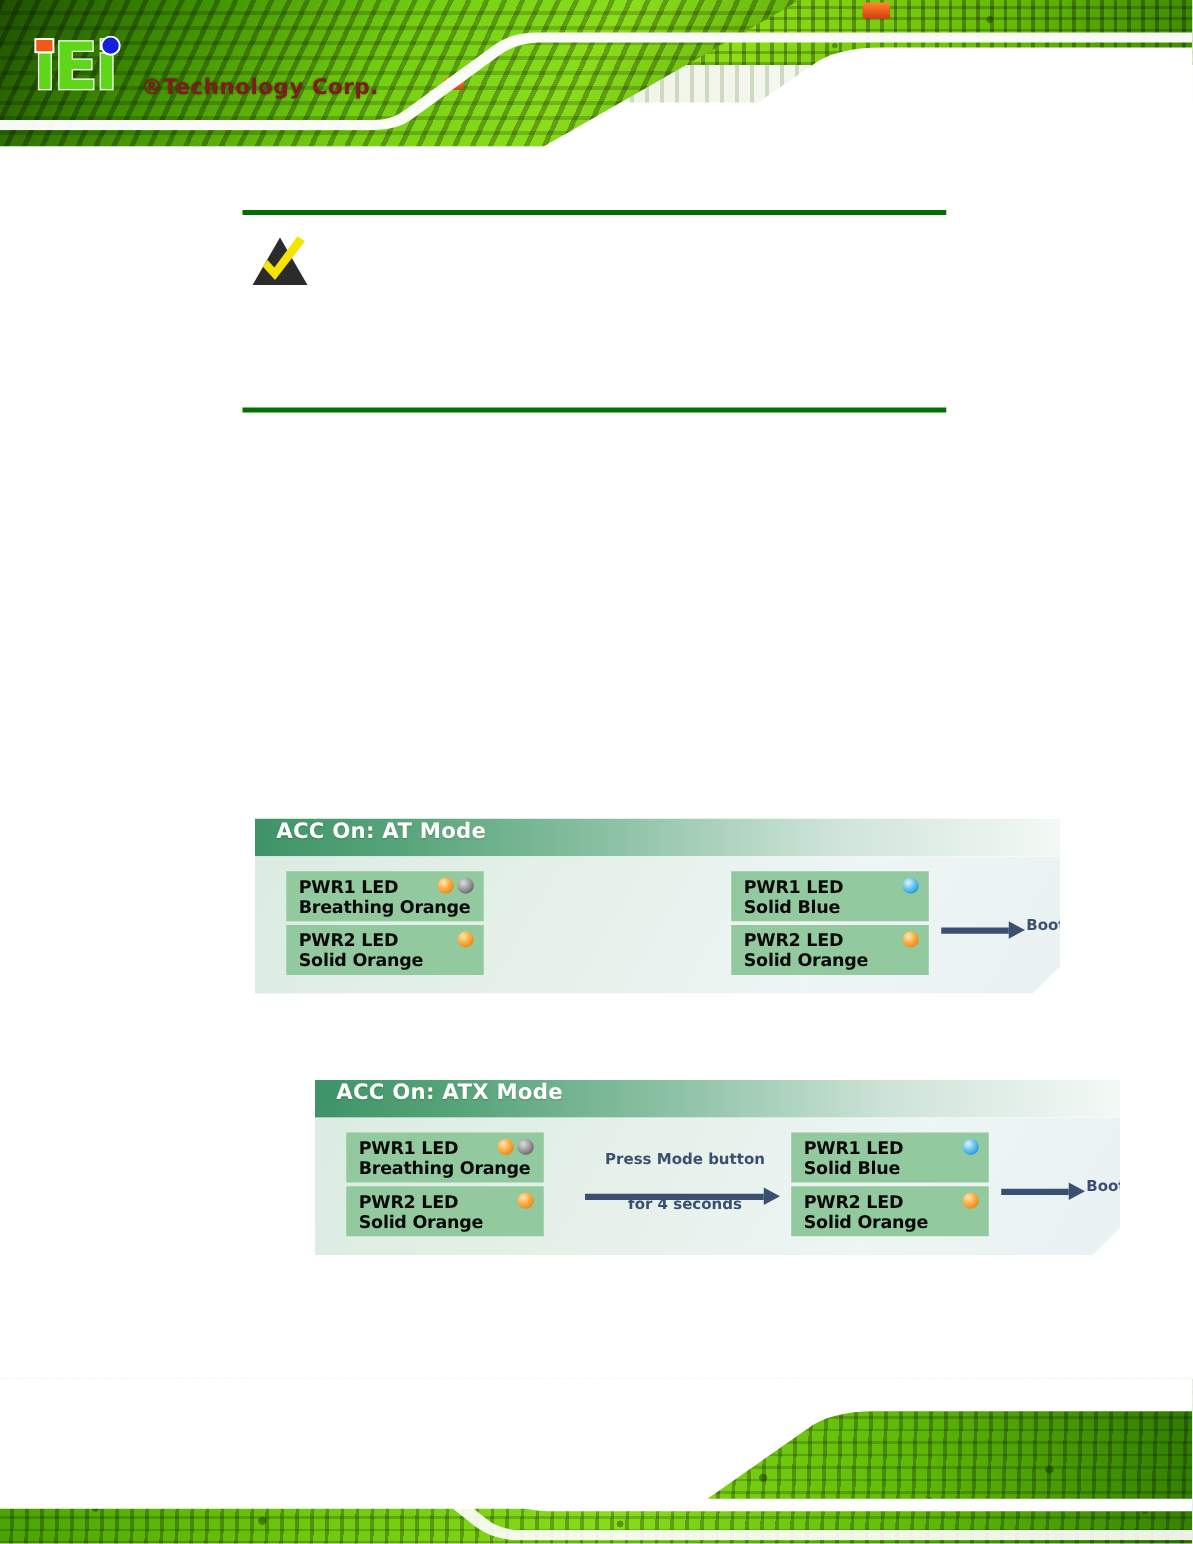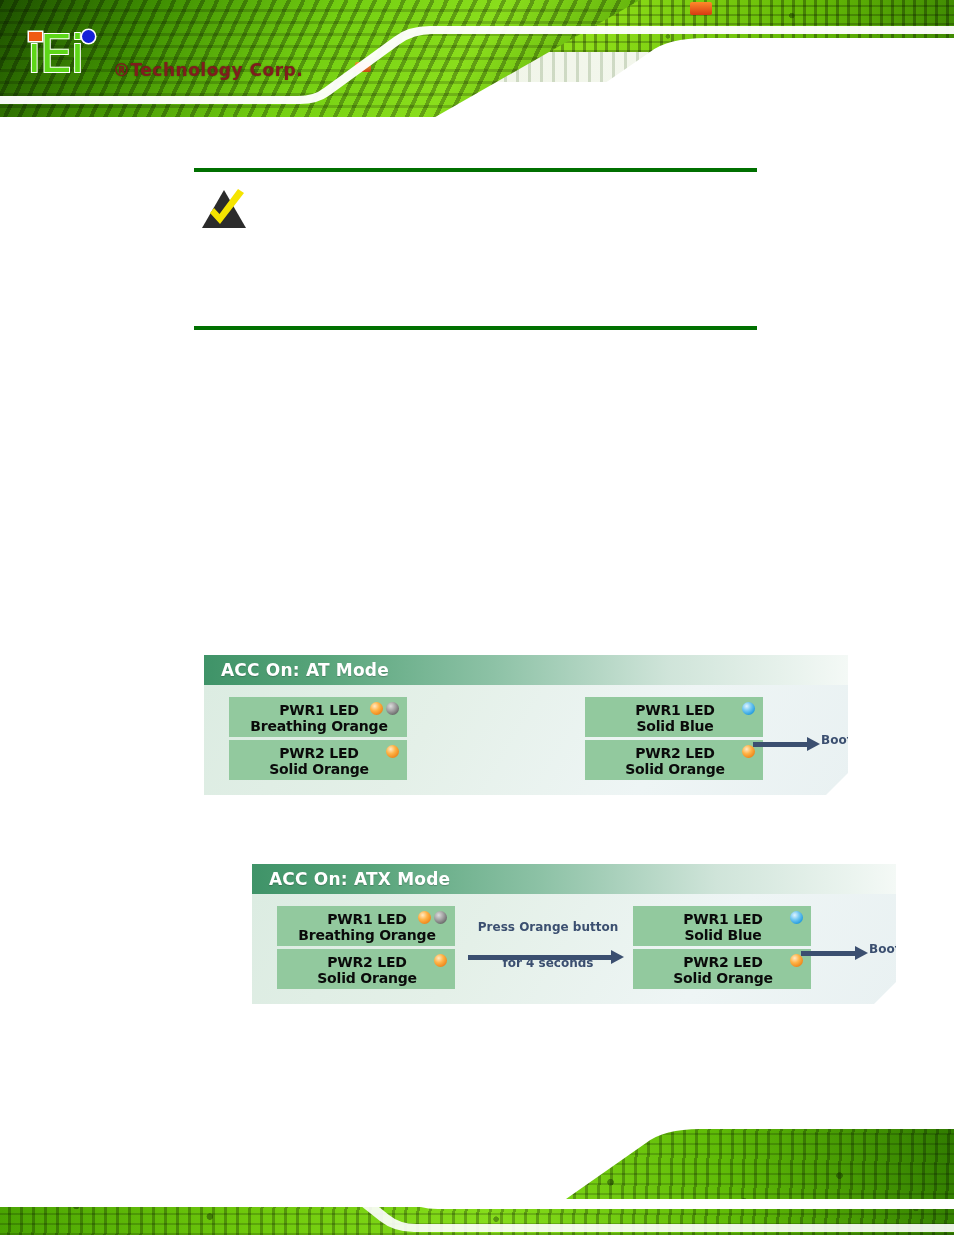--- a/index.html
+++ b/index.html
@@ -93,21 +93,21 @@
   
   .logo-wrap {
     position: absolute;
     left: 27px; top: 28px;
     width: 275px; height: 62px;
   }
   .logo-iei {
     position: absolute; left: 0; top: 0;
     font-family: "DejaVu Sans", sans-serif;
     font-size: 52px;
-    font-weight: normal;
+    font-weight: bold;
     line-height: 52px;
     letter-spacing: -2px;
     color: #5dd718;
     -webkit-text-stroke: 2px #ffffff;
     paint-order: stroke fill;
   }
   .logo-dot-blue {
     position: absolute;
     left: 55px; top: 2px;
     width: 13px; height: 13px;
@@ -173,21 +173,20 @@
     width: 644px;
   }
   .flow.at  { top: 655px; }
   .flow.atx { top: 864px; padding-left: 48px; }
 
   .flow-title {
     position: relative;
     height: 30px;
     background: linear-gradient(90deg, #3f9368 0%, #57a47a 18%, #8dc2a6 45%, #cfe4d9 72%, #f4f9f6 100%);
     display: flex;
-    align-items: center;
   }
   .flow-title-text {
     padding-left: 17px;
     font-family: "DejaVu Sans", sans-serif;
     font-size: 17px;
     font-weight: bold;
     color: #ffffff;
     letter-spacing: 0.2px;
     text-shadow: 0 1px 1px rgba(0,0,0,.22);
   }
@@ -196,22 +195,21 @@
     position: relative;
     height: 110px;
     background: linear-gradient(120deg, #dcece2 0%, #e4f0e8 35%, #eef5f5 70%, #e9f1f2 100%);
     -webkit-clip-path: polygon(0 0, 644px 0, 644px 88px, 622px 110px, 0 110px);
     clip-path: polygon(0 0, 644px 0, 644px 88px, 622px 110px, 0 110px);
   }
 
   .led-group {
     position: absolute;
     top: 12px;
-    width: 178px;
-    text-align: center;
+    width: 158px;
   }
   .led-group.left  { left: 25px; }
   .led-group.right { left: 381px; }
 
   .led-card {
     position: relative;
     background: #92c99e;
     height: 40px;
     padding: 5px 8px 0 10px;
     box-sizing: border-box;
@@ -458,21 +456,21 @@
       <div class="led-card">
         <div class="led-line">PWR2 LED</div>
         <div class="led-line">Solid Orange</div>
         <div class="led-dots">
           <span class="dot orange"></span>
         </div>
       </div>
     </div>
 
     <div class="step two-line">
-      <div class="step-caption l1">Press Orange button</div>
+      <div class="step-caption l1">Press Mode button</div>
       <div class="step-caption l2">for 4 seconds</div>
       <div class="arrow step-arrow">
         <span class="shaft"></span>
         <span class="head"></span>
       </div>
     </div>
 
     <div class="led-group right">
       <div class="led-card">
         <div class="led-line">PWR1 LED</div>

